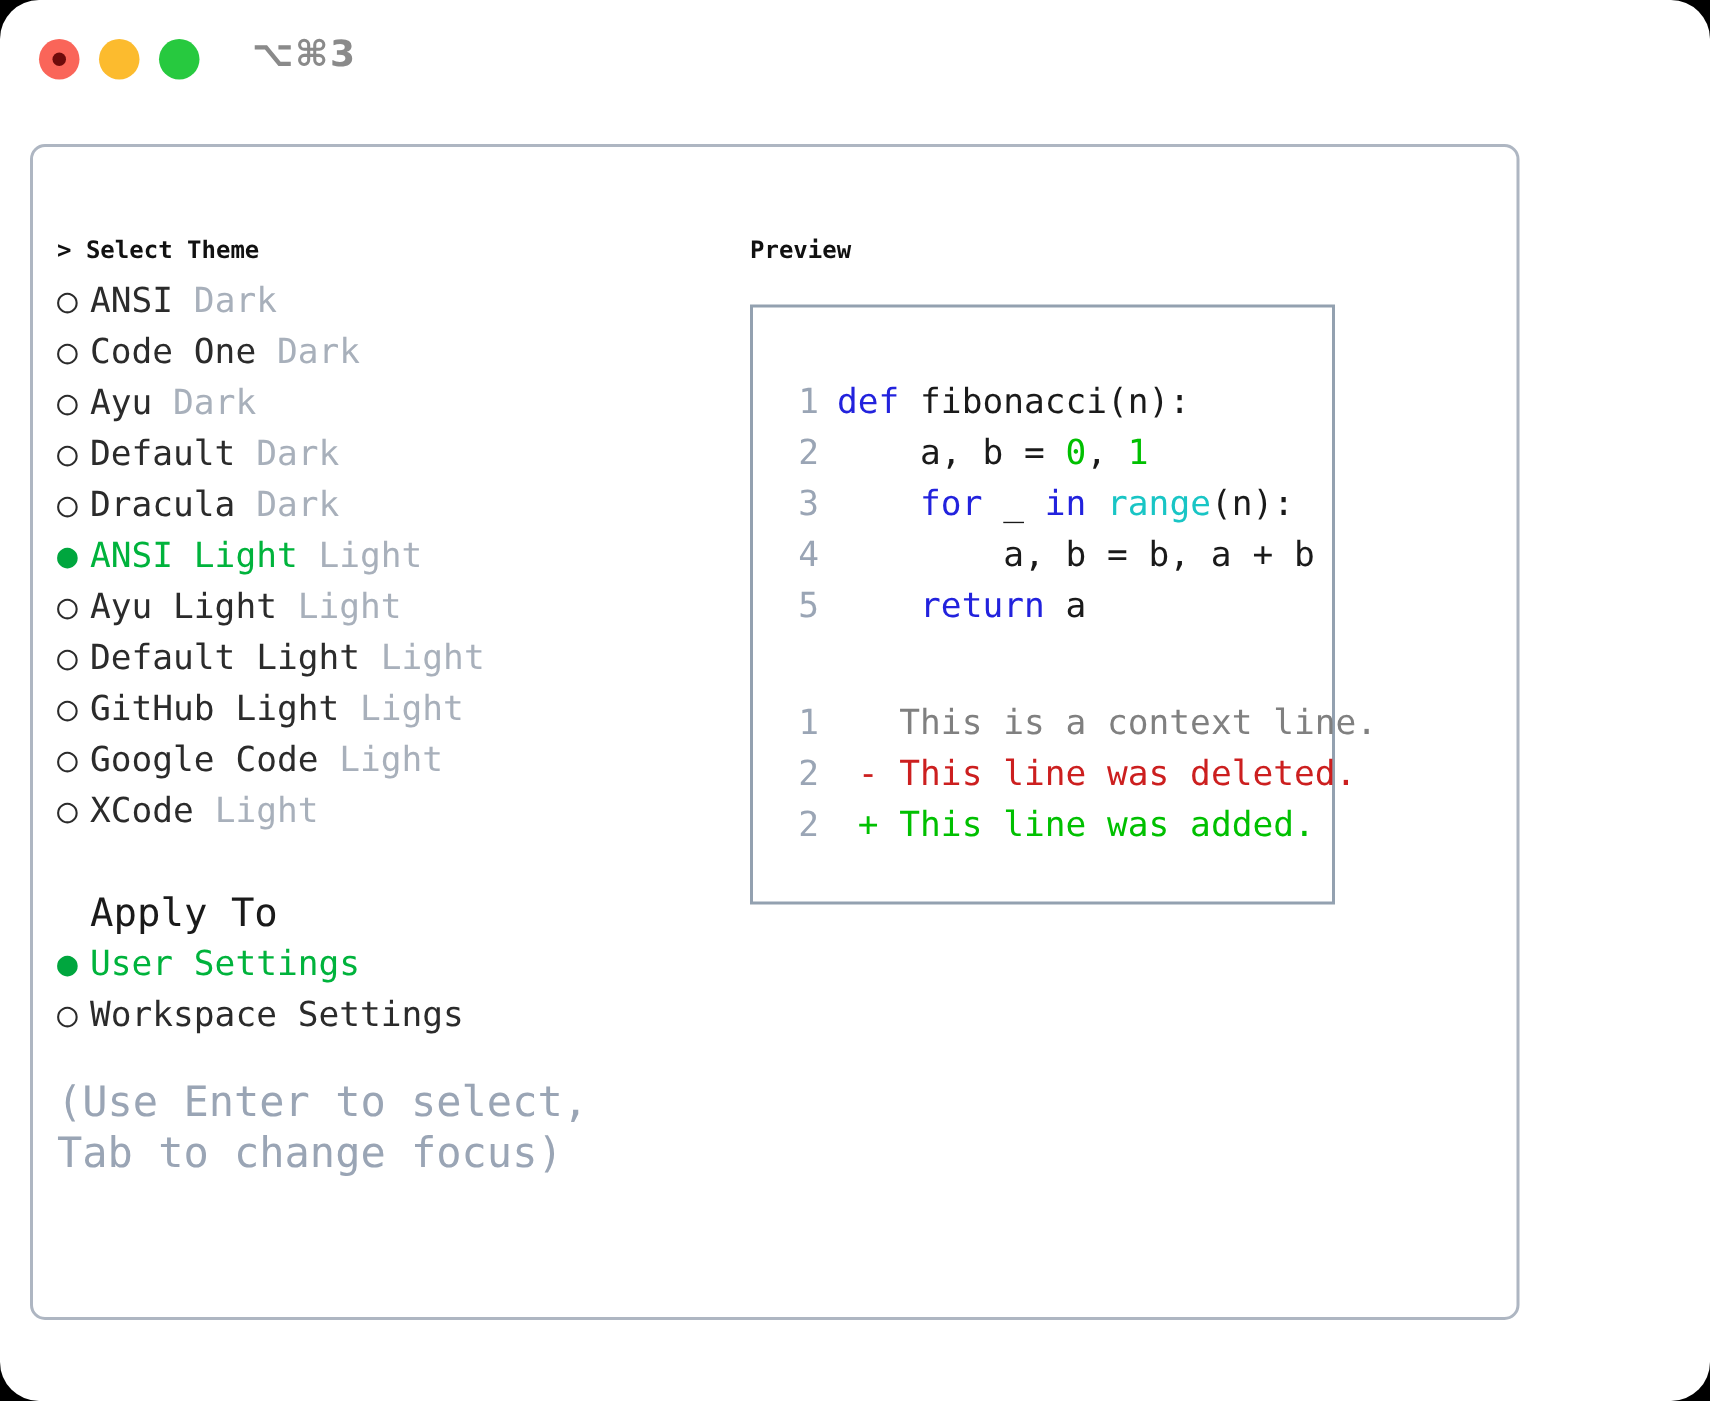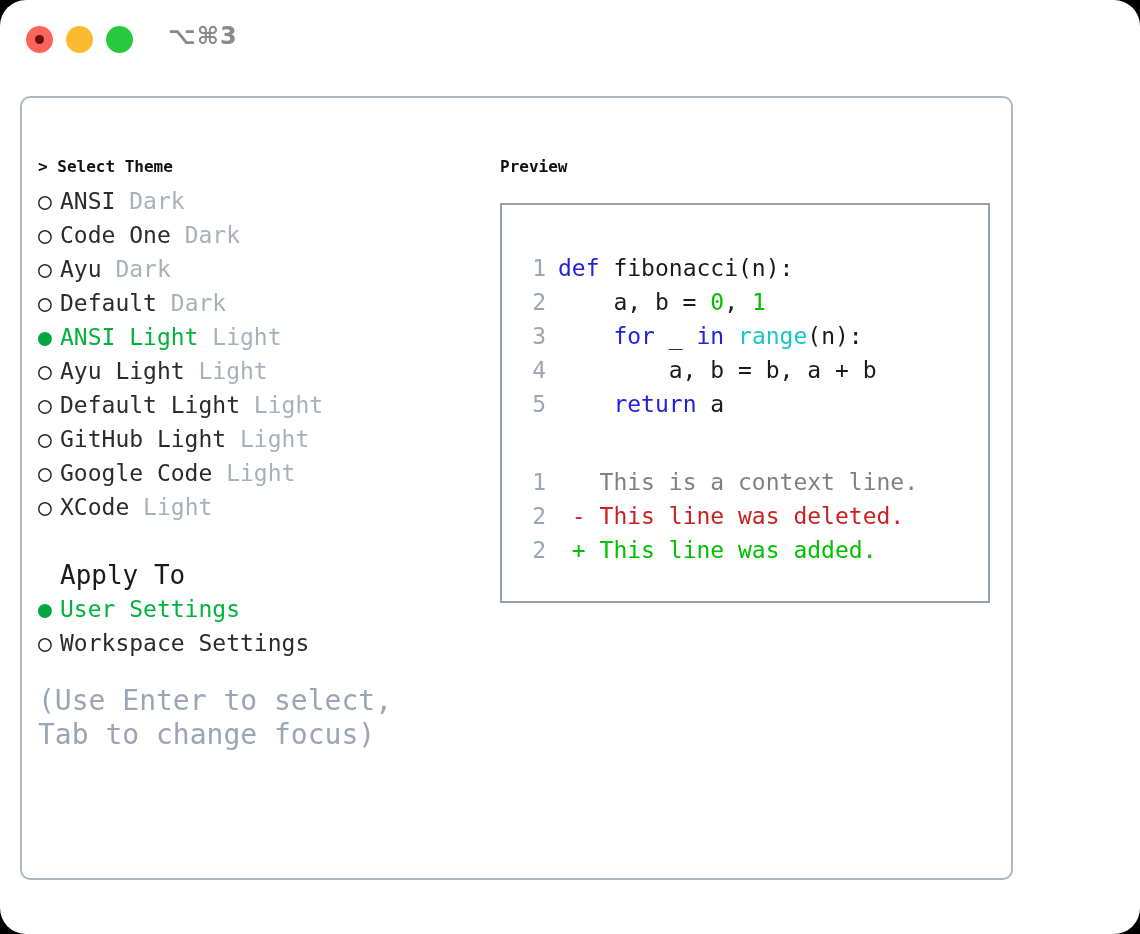--- a/index.html
+++ b/index.html
@@ -140,21 +140,21 @@
     line-height: 34px;
     color: #9aa5b5;
     width: 420px;
   }
 
   
   #preview-box {
     position: absolute;
     left: 478px;
     top: 105px;
-    width: 490px;
+    width: 390px;
     height: 400px;
     border: 2px solid #93a1b0;
     box-sizing: border-box;
     background: #ffffff;
   }
 
   #code-area {
     position: absolute;
     left: 18px;
     top: 46px;
@@ -199,20 +199,21 @@
 
     <div id="left-col">
 
       <div class="section-heading">&gt; Select Theme</div>
 
       <div id="theme-list">
           <div class="opt-row"><span class="radio off">○</span><span class="opt-name">ANSI</span><span class="opt-variant"> Dark</span></div>
           <div class="opt-row"><span class="radio off">○</span><span class="opt-name">Code One</span><span class="opt-variant"> Dark</span></div>
           <div class="opt-row"><span class="radio off">○</span><span class="opt-name">Ayu</span><span class="opt-variant"> Dark</span></div>
           <div class="opt-row"><span class="radio off">○</span><span class="opt-name">Default</span><span class="opt-variant"> Dark</span></div>
+          <div class="opt-row"><span class="radio off">○</span><span class="opt-name">Dracula</span><span class="opt-variant"> Dark</span></div>
           <div class="opt-row selected"><span class="radio on">●</span><span class="opt-name">ANSI Light</span><span class="opt-variant"> Light</span></div>
           <div class="opt-row"><span class="radio off">○</span><span class="opt-name">Ayu Light</span><span class="opt-variant"> Light</span></div>
           <div class="opt-row"><span class="radio off">○</span><span class="opt-name">Default Light</span><span class="opt-variant"> Light</span></div>
           <div class="opt-row"><span class="radio off">○</span><span class="opt-name">GitHub Light</span><span class="opt-variant"> Light</span></div>
           <div class="opt-row"><span class="radio off">○</span><span class="opt-name">Google Code</span><span class="opt-variant"> Light</span></div>
           <div class="opt-row"><span class="radio off">○</span><span class="opt-name">XCode</span><span class="opt-variant"> Light</span></div>
         </div>
 
       <div class="spacer-md"></div>
 

